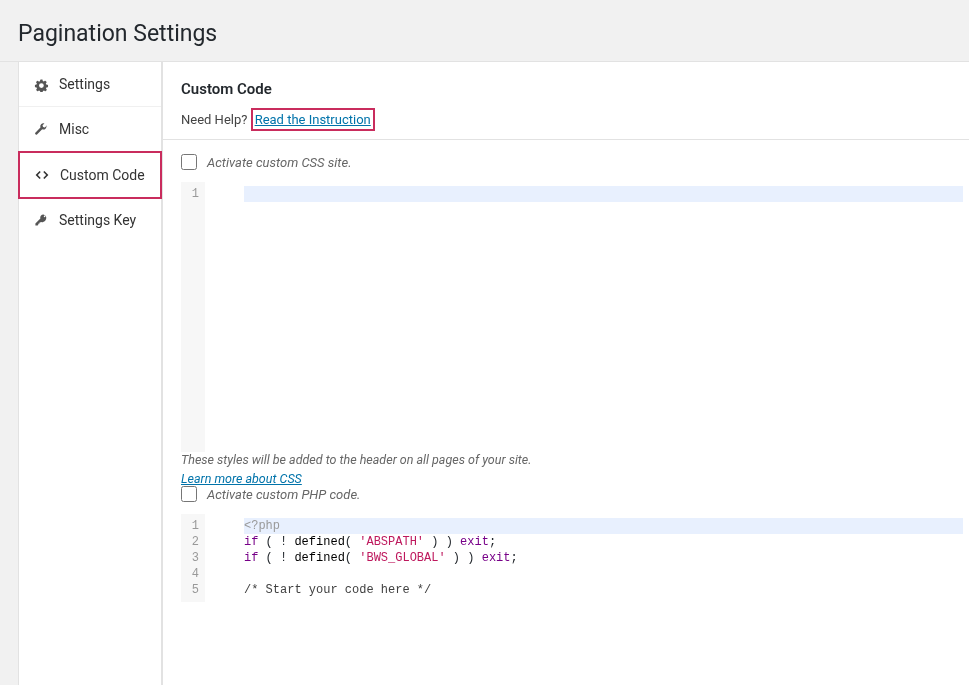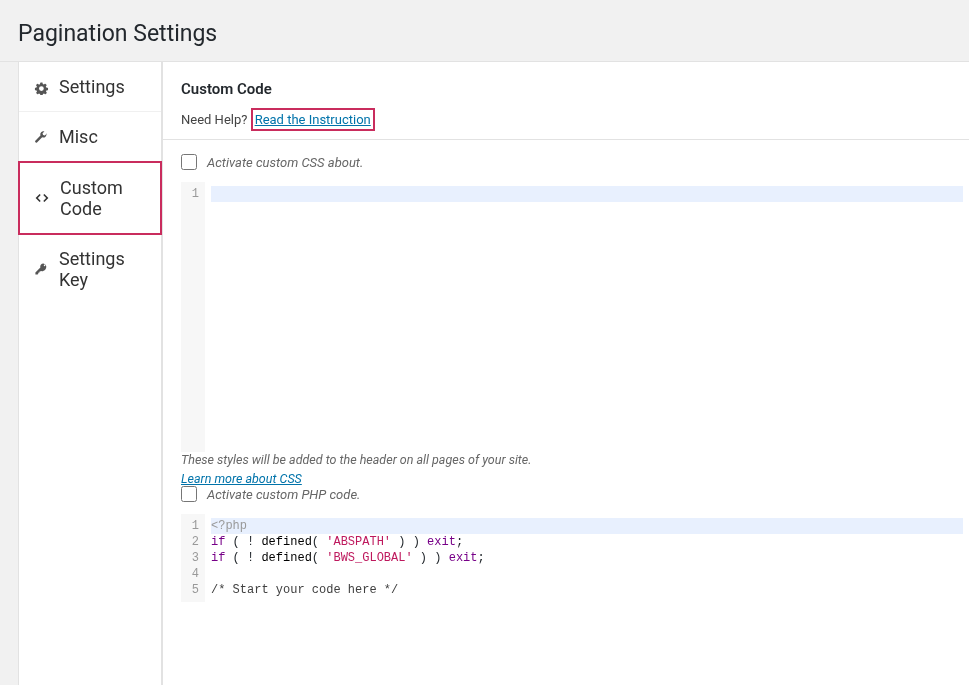--- a/index.html
+++ b/index.html
@@ -29,21 +29,21 @@
       border: 1px solid #e2e2e2;
       border-top: none;
     }
     .sidebar-item {
       display: flex;
       align-items: center;
       padding: 14px 14px;
       border-bottom: 1px solid #f0f0f0;
       color: #444;
       cursor: pointer;
-      font-size: 18px;
+      font-size: 14px;
     }
     .sidebar-item:last-child { border-bottom: none; }
     .sidebar-item.active {
       border: 2px solid #c92c5d;
       margin: -1px;
     }
     .sidebar-icon {
       width: 16px;
       height: 16px;
       margin-right: 10px;
@@ -120,20 +120,21 @@
       padding: 4px 6px 4px 10px;
       user-select: none;
       min-width: 24px;
     }
     .gutter div { line-height: 16px; }
     .code-area {
       flex: 1;
       padding: 4px 6px;
       line-height: 16px;
       white-space: pre;
+      margin-left: 33px;
     }
     .code-editor.css .code-area .line:first-child {
       background: #e8f0fe;
       display: block;
     }
     .css-editor-wrap { height: 270px; overflow: hidden; }
     .css-editor-wrap .code-editor { height: 100%; }
     .helper-text {
       font-style: italic;
       color: #666;
@@ -203,21 +204,21 @@
     <div class="help-row">
       <span>Need Help?</span>
       <span class="help-highlight">
         <a href="#">Read the Instruction</a>
       </span>
     </div>
     <hr class="hr">
 
     <div class="checkbox-row">
       <input type="checkbox" style="">
-      <span class="checkbox-label">Activate custom CSS about.</span>
+      <span class="checkbox-label">Activate custom CSS site.</span>
     </div>
     <div class="css-editor-wrap">
       <div class="code-editor css">
         <div class="gutter">
           <div>1</div>
         </div>
         <div class="code-area"><span class="line">&nbsp;</span></div>
       </div>
     </div>
     <div class="helper-text">These styles will be added to the header on all pages of your site.</div>

